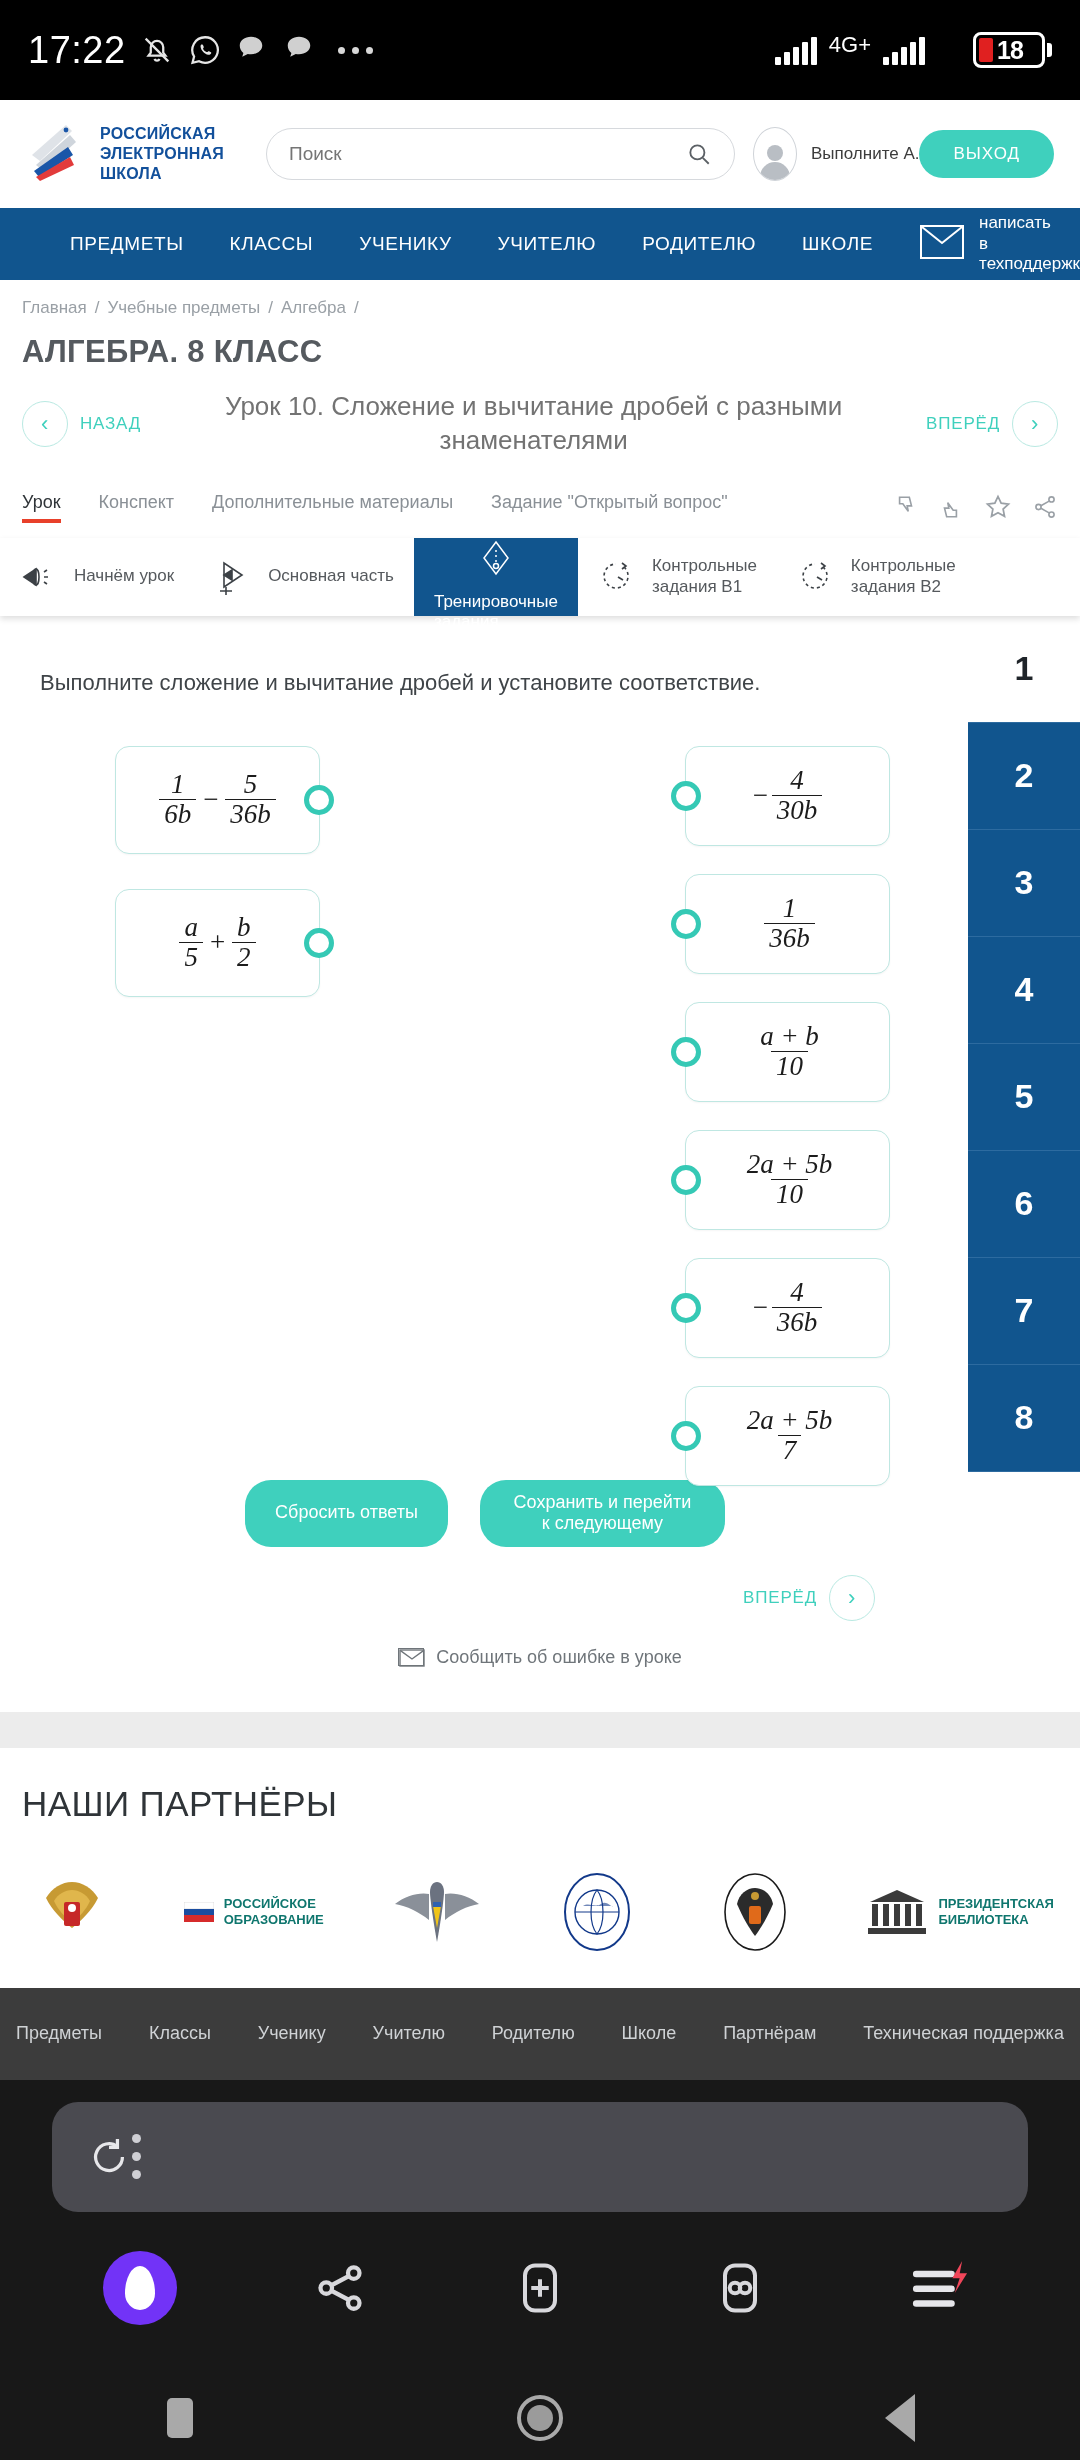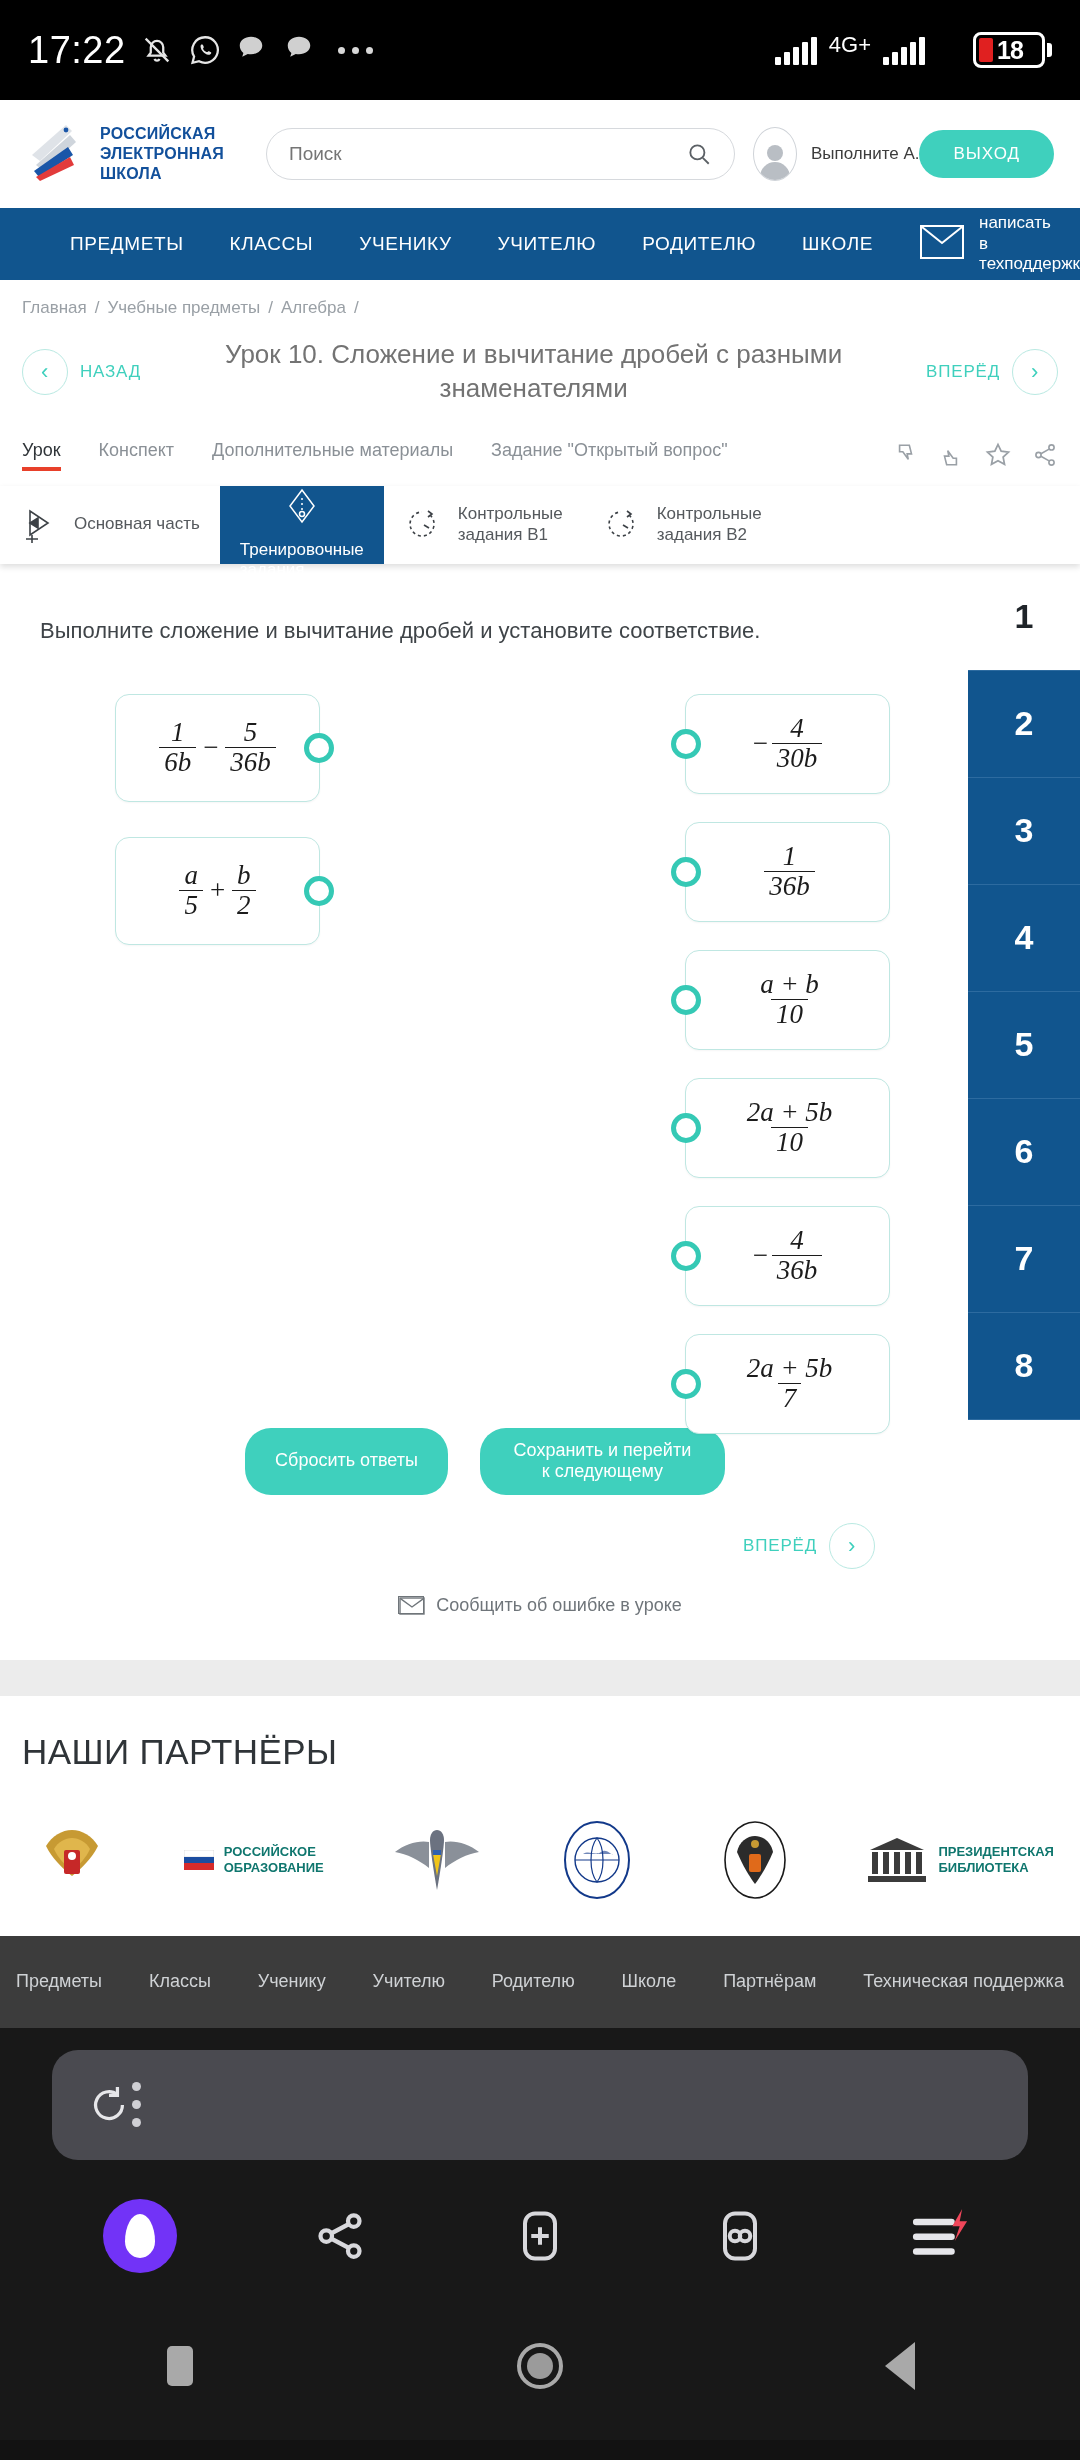--- a/index.html
+++ b/index.html
@@ -340,20 +340,21 @@
           <span>написать</span><br>
           <span>в техподдержку</span>
         </span>
       </span>
     </div>
 
     <div class="crumbs">
       <span>Главная</span><span class="sep">/</span><span>Учебные предметы</span><span class="sep">/</span><span>Алгебра</span><span class="sep">/</span>
     </div>
 
+    <div class="subject-title">АЛГЕБРА. 8 КЛАСС</div>
 
     <div class="lesson-row">
       <span class="navbtn">
         <span class="circ">‹</span>
         <span>НАЗАД</span>
       </span>
       <div class="lesson-title">Урок 10. Сложение и вычитание дробей с разными знаменателями</div>
       <span class="navbtn">
         <span>ВПЕРЁД</span>
         <span class="circ">›</span>
@@ -389,20 +390,30 @@
               <path d="M8.2 10.8l7.6-4.2M8.2 13.2l7.6 4.2"></path>
             </svg>
         </span>
       </span>
     </div>
 
     <div class="sections">
       <div class="sec">
         <span class="sec-ico">
           <svg width="40" height="40" viewBox="0 0 40 40" fill="none" stroke="#3c4146" stroke-width="1.6">
+            <path d="M4 20l12-8v16z" fill="#3c4146"></path>
+              <ellipse cx="16" cy="20" rx="3" ry="8"></ellipse>
+            <path d="M24 15l3-2M24 20h4M24 25l3 2"></path>
+          </svg>
+        </span>
+        <span class="sec-label">Начнём урок</span>
+      </div>
+      <div class="sec">
+        <span class="sec-ico">
+          <svg width="40" height="40" viewBox="0 0 40 40" fill="none" stroke="#3c4146" stroke-width="1.6">
             <path d="M10 6v24l18-12z"></path>
               <path d="M10 18l8 5V13z" fill="#3c4146"></path>
               <path d="M6 34h12M12 30v8"></path>
           </svg>
         </span>
         <span class="sec-label">Основная часть</span>
       </div>
       <div class="sec active">
         <span class="sec-ico">
           <svg width="40" height="40" viewBox="0 0 40 40" fill="none" stroke="#fff" stroke-width="1.5">

